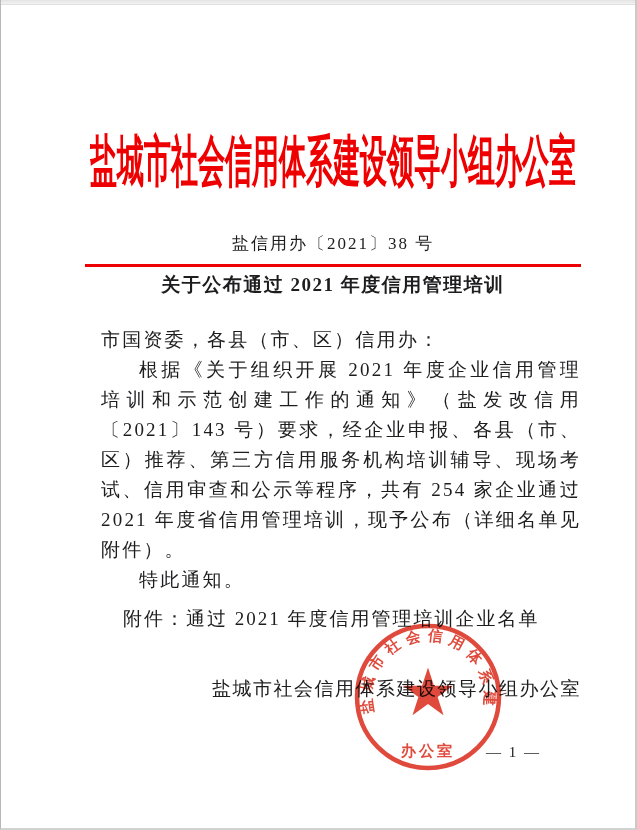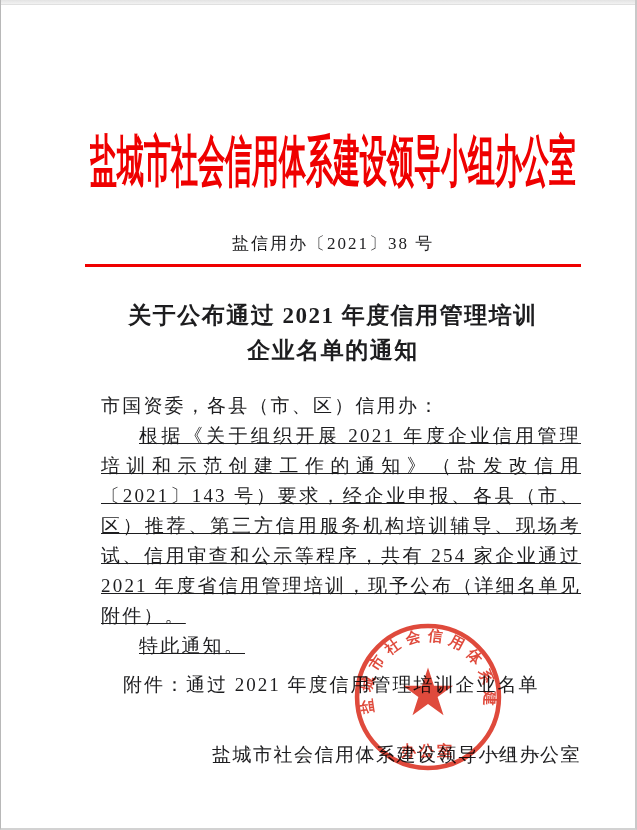--- a/index.html
+++ b/index.html
@@ -49,36 +49,35 @@
     text-align:center;
     font-size:17px;
     letter-spacing:2px;
   }
   .red-line{
     margin-top:9px;
     height:3px;
     background:var(--red);
   }
   .doc-title{
-    margin-top:31px;
     text-align:center;
-    font-size:23px;
+    font-size:19px;
     font-weight:bold;
     line-height:35px;
     letter-spacing:1.5px;
   }
   .body-text{
     margin-top:23px;
     font-size:19px;
     line-height:30px;
     letter-spacing:2.2px;
     text-align:justify;
     margin-left:16px;
   }
-  .body-text p.indent{ text-indent:2em;text-decoration:underline; }
+  .body-text p.indent{ text-indent:2em; }
   .attachment{
     margin-top:9px;
     font-size:19px;
     line-height:30px;
     letter-spacing:2px;
     text-indent:2em;
   }
   .signature{
     margin-top:41px;
     text-align:right;
@@ -121,21 +120,20 @@
   <div class="content">
 
     <div class="letterhead">盐城市社会信用体系建设领导小组办公室</div>
 
     <div class="doc-number">盐信用办〔2021〕38 号</div>
 
     <div class="red-line"></div>
 
     <div class="doc-title">
       <div>关于公布通过 2021 年度信用管理培训</div>
-      <div>企业名单的通知</div>
     </div>
 
     <div class="body-text">
       <p>市国资委，各县（市、区）信用办：</p>
       <p class="indent">根据《关于组织开展 2021 年度企业信用管理培训和示范创建工作的通知》（盐发改信用〔2021〕143 号）要求，经企业申报、各县（市、区）推荐、第三方信用服务机构培训辅导、现场考试、信用审查和公示等程序，共有 254 家企业通过 2021 年度省信用管理培训，现予公布（详细名单见附件）。</p>
       <p class="indent">特此通知。</p>
     </div>
 
     <div class="attachment">附件：通过 2021 年度信用管理培训企业名单</div>
 

